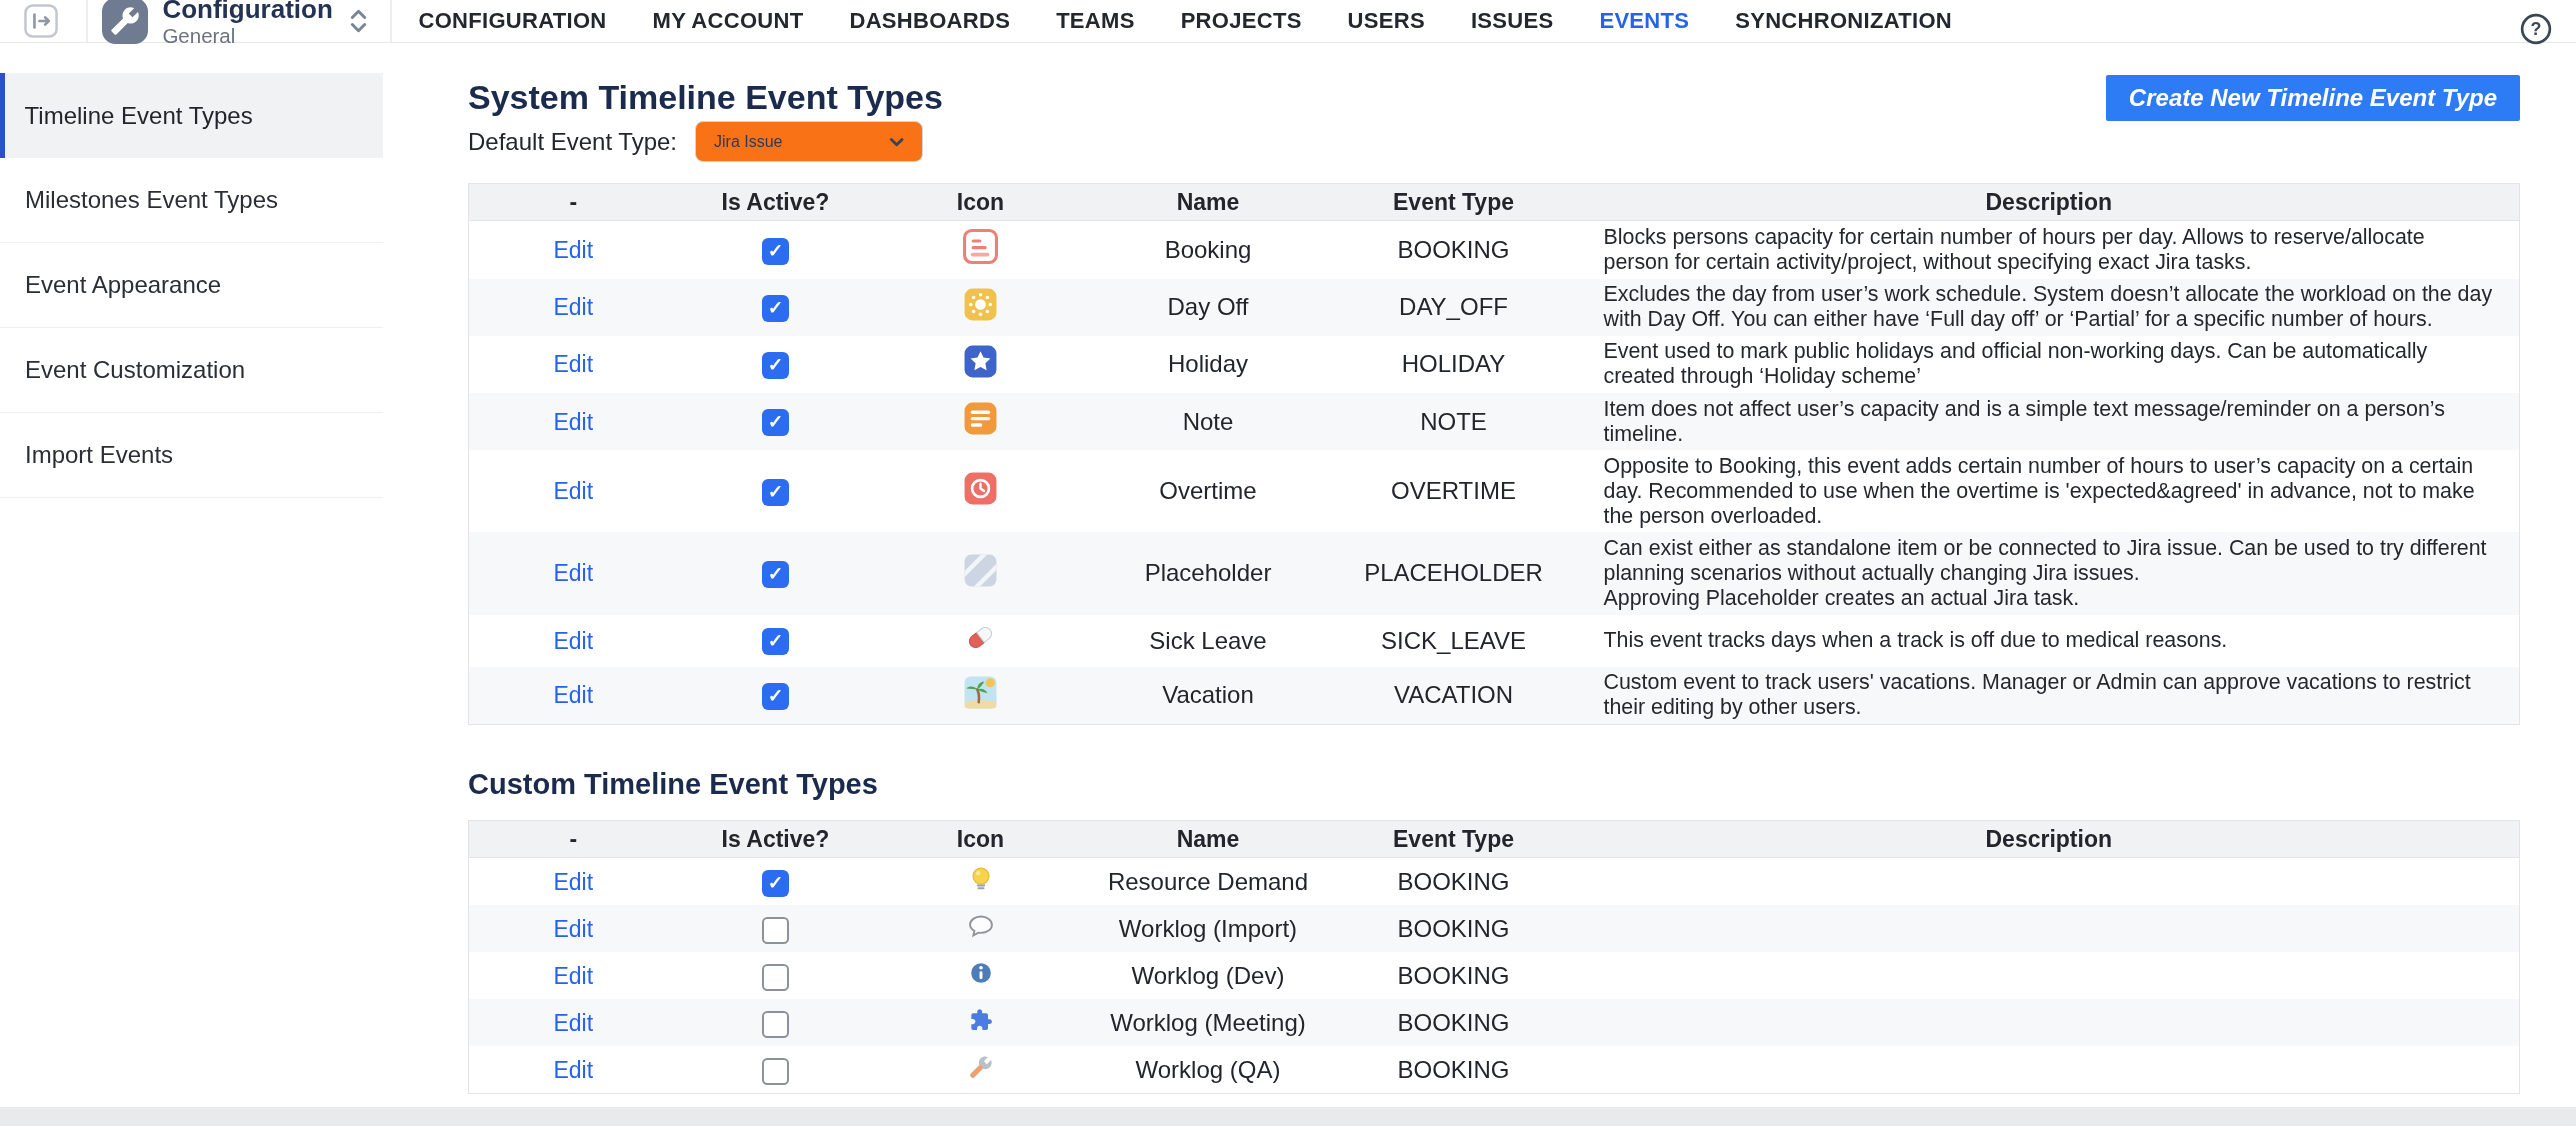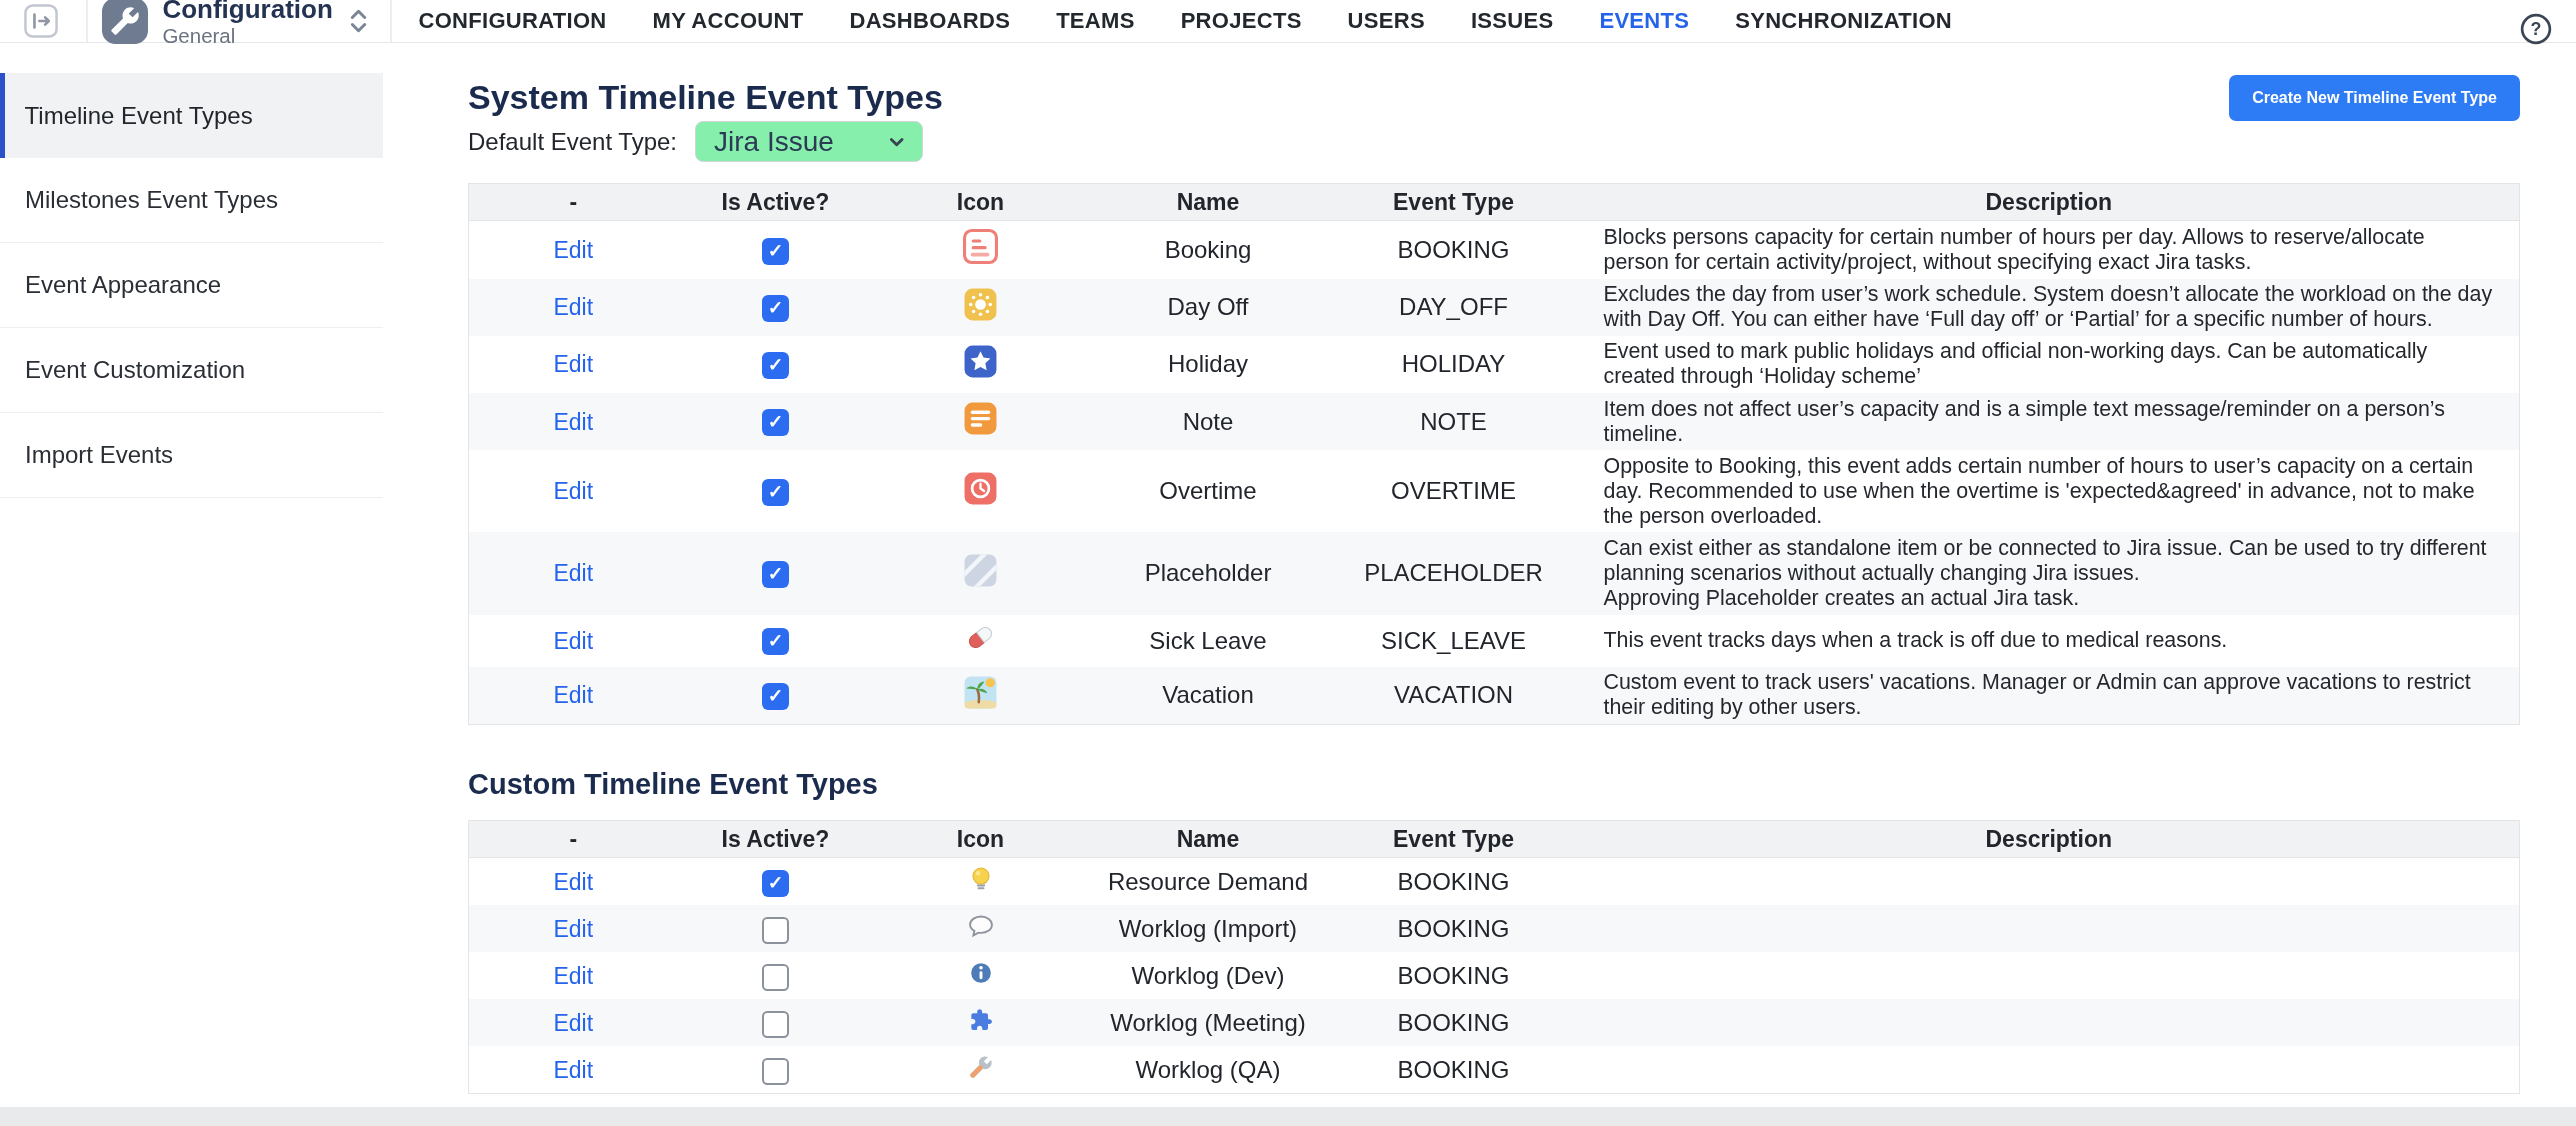--- a/index.html
+++ b/index.html
@@ -44,30 +44,30 @@
   }
   .side-item.active {
     background:#f1f2f4; border-bottom:none;
     border-left:5.3px solid #2b50c9; padding-left:19.6px; color:#22262c;
   }
 
   .main { flex:1; padding:32px 56px 0 85px; }
   .main-head { display:flex; justify-content:space-between; align-items:flex-start; min-height:46px; }
   h1 { margin:0; font-size:34px; line-height:45px; font-weight:600; color:#1b2b4d; }
   .create-btn {
-    height:46px; background:#2e7bf6; color:#fff; border:none; border-radius:7px;
-    font-family:inherit; font-size:16px; font-weight:600; padding:0 23px; cursor:pointer;
+    height:46px; background:#2e7bf6; color:#fff; border:none; border-radius:2px;
+    font-family:inherit; font-size:24px; font-weight:600; padding:0 23px; cursor:pointer;font-style:italic;
   }
 
   .default-row { display:flex; align-items:center; gap:18px; }
   .def-label { font-size:24px; color:#23262c; }
   .select {
     width:228px; height:41px; border:1.8px solid #d2d6dc; border-radius:8px;
     display:flex; align-items:center; justify-content:space-between;
-    padding:0 14.3px 0 18px; font-size:28px; color:#2c3a55; cursor:pointer; background:#86efac;
+    padding:0 14.3px 0 18px; font-size:16px; color:#2c3a55; cursor:pointer; background:#f97316;
   }
   .select svg { width:21.4px; height:21.4px; }
 
   
   table { border-collapse:collapse; width:2052px; table-layout:fixed; }
   .t1 { margin-top:21.4px; }
   .t2 { margin-top:19.6px; }
   table { border:1.8px solid #e2e4e8; }
   th {
     background:#f1f2f4; font-size:23px; font-weight:700; color:#22262c;

